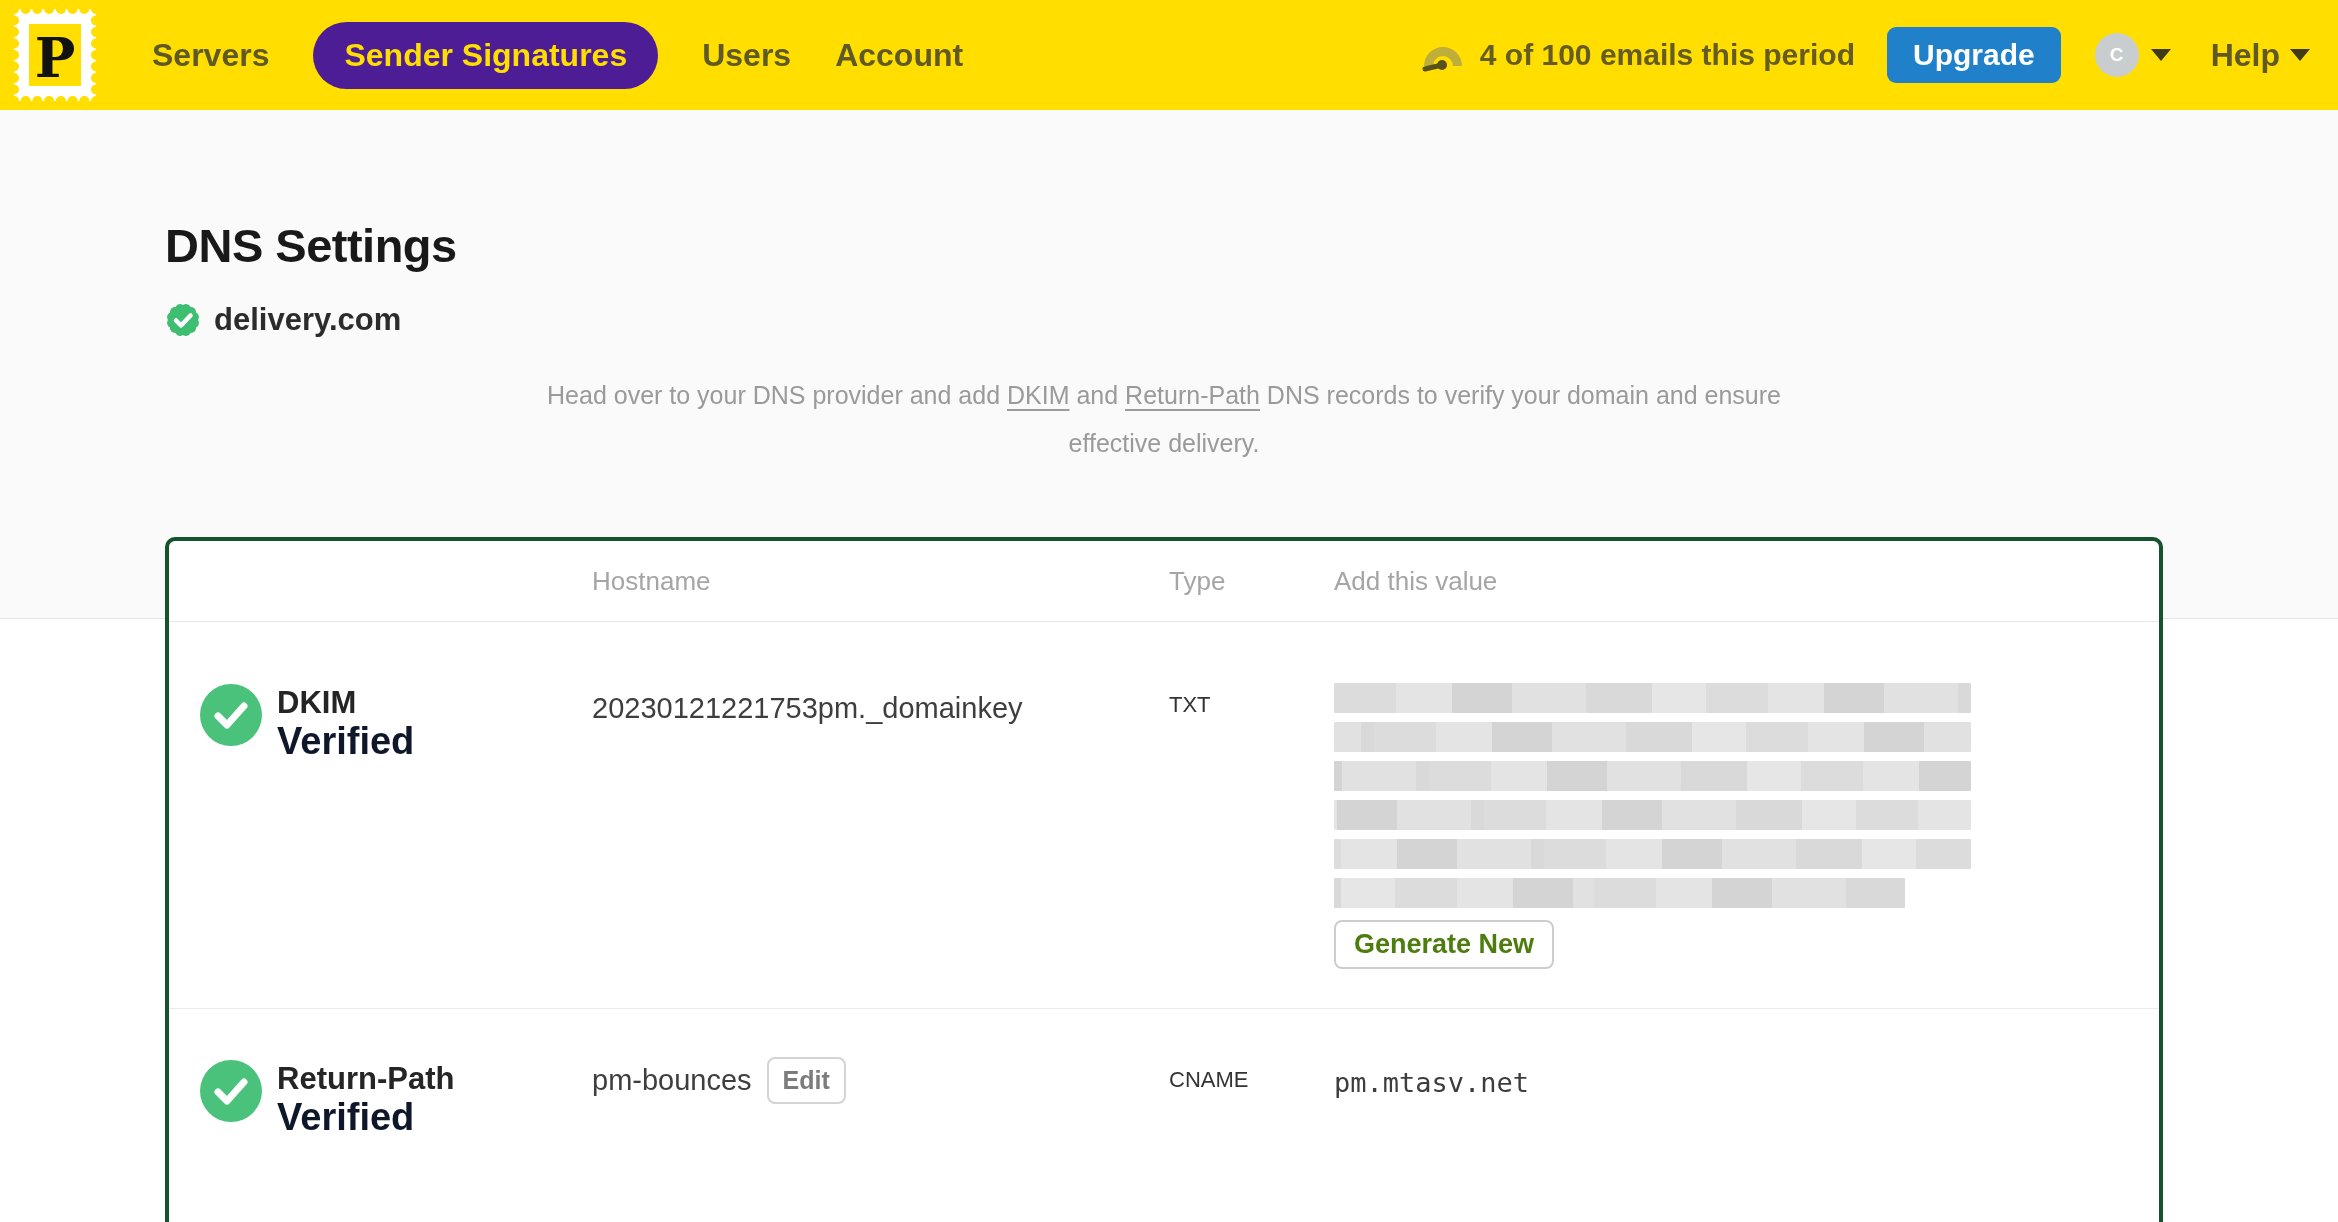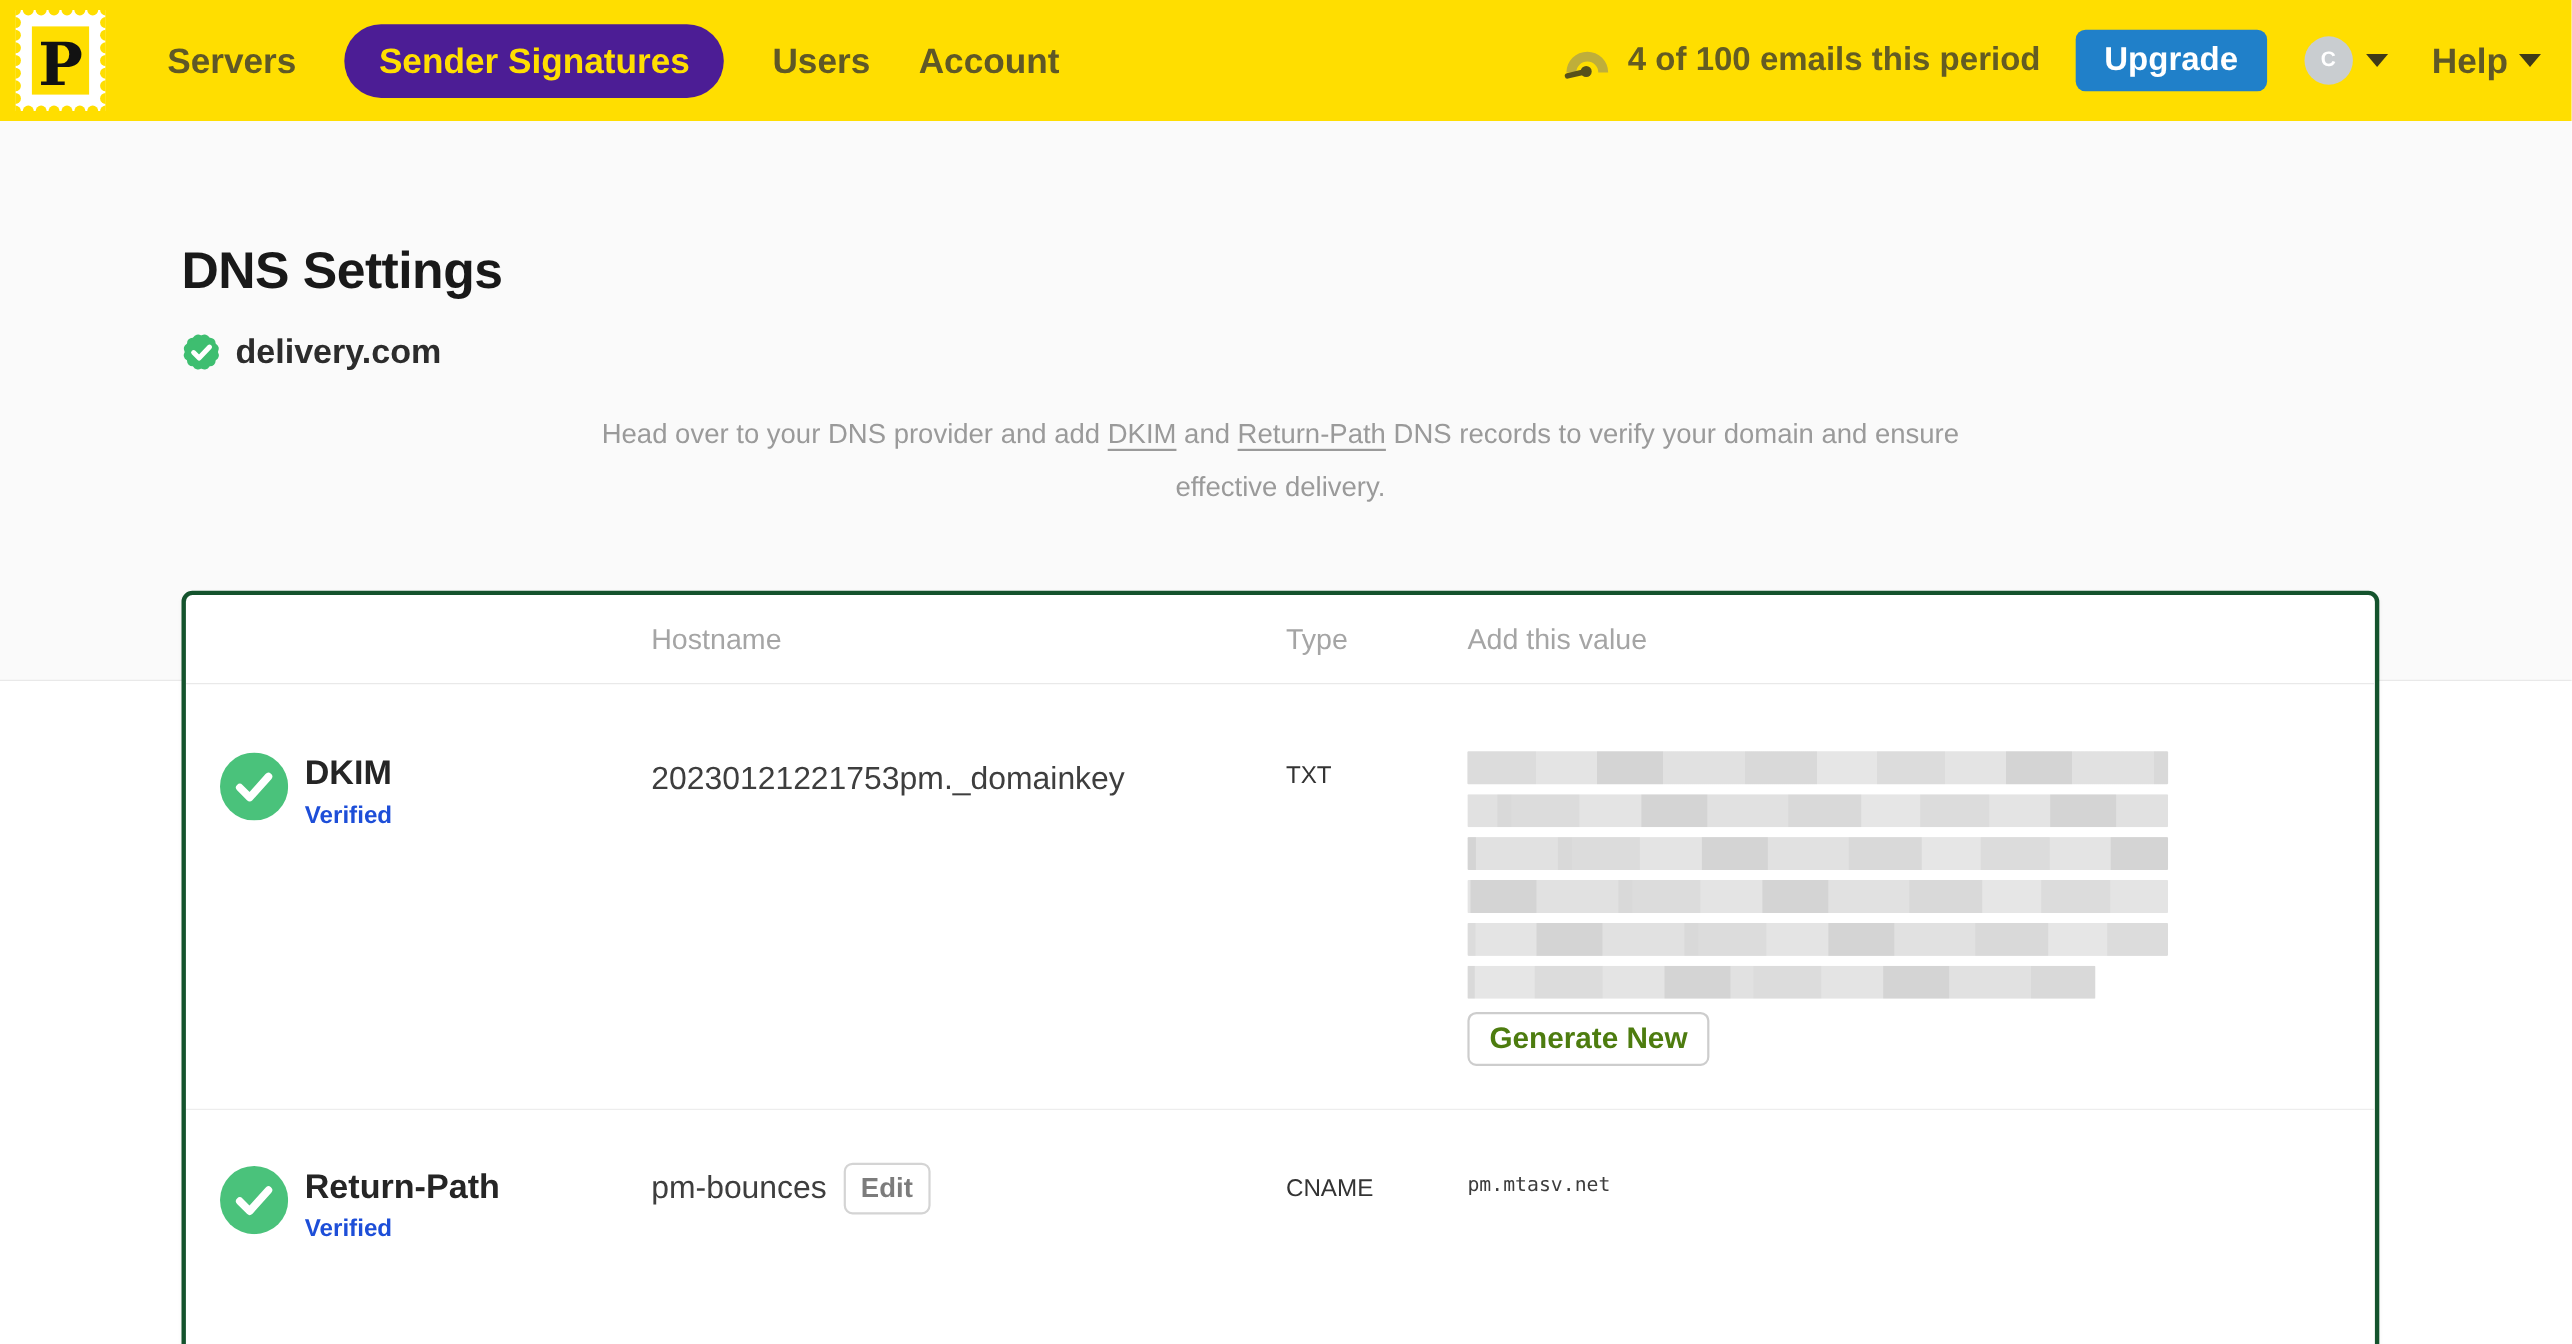--- a/index.html
+++ b/index.html
@@ -73,39 +73,39 @@
   .col-label { font-size:26px; color:#a5a5a5; }
 
   .row-dkim { height:386px; }
   .row-returnpath { height:180px; border-top:1px solid #ececec; }
 
   .status-cell { display:flex; gap:15px; }
   .row-dkim .status-cell { padding-top:62px; }
   .row-returnpath .status-cell { padding-top:51px; }
   .check-circle { width:62px; height:62px; flex:0 0 auto; }
   .status-name { font-size:31px; font-weight:bold; color:#252525; line-height:37px; }
-  .status-verified { font-size:22px; font-weight:bold; color:#1d4ed8; line-height:36px; margin-top:2px; }
+  .status-verified { font-size:38px; font-weight:bold; color:#0f172a; line-height:36px; margin-top:2px; }
 
   .row-dkim .hostname-cell { padding-top:70px; }
   .row-returnpath .hostname-cell { padding-top:48px; }
   .hostname-cell { font-size:29px; color:#3e3e3e; }
   .hostname-flex { display:flex; align-items:center; gap:15px; }
   .edit-btn {
     font-size:25px; font-weight:bold; color:#7c7c7c; background:#ffffff;
     border:2px solid #d4d4d4; border-radius:8px; padding:7px 14px; cursor:pointer;
     font-family:"Liberation Sans", sans-serif;
   }
 
   .row-dkim .type-cell { padding-top:70px; }
   .row-returnpath .type-cell { padding-top:58px; }
   .type-cell { font-size:22px; color:#333333; }
 
   .row-dkim .value-cell { padding-top:61px; }
   .row-returnpath .value-cell { padding-top:58px; }
-  .mono-value { font-family:"DejaVu Sans Mono","Liberation Mono",monospace; font-size:18px; color:#3d3d3d; }
+  .mono-value { font-family:"DejaVu Sans Mono","Liberation Mono",monospace; font-size:27px; color:#3d3d3d; }
 
   .redacted-bar {
     height:30px; width:637px; margin-bottom:9px; border-radius:1px;
     background:repeating-linear-gradient(90deg,
       #dcdcdc 0 62px, #e4e4e4 62px 118px, #d4d4d4 118px 178px,
       #e1e1e1 178px 252px, #d9d9d9 252px 318px, #e6e6e6 318px 372px);
   }
   .redacted-bar:nth-child(2){ background-position:40px 0; }
   .redacted-bar:nth-child(3){ background-position:95px 0; }
   .redacted-bar:nth-child(4){ background-position:150px 0; }

